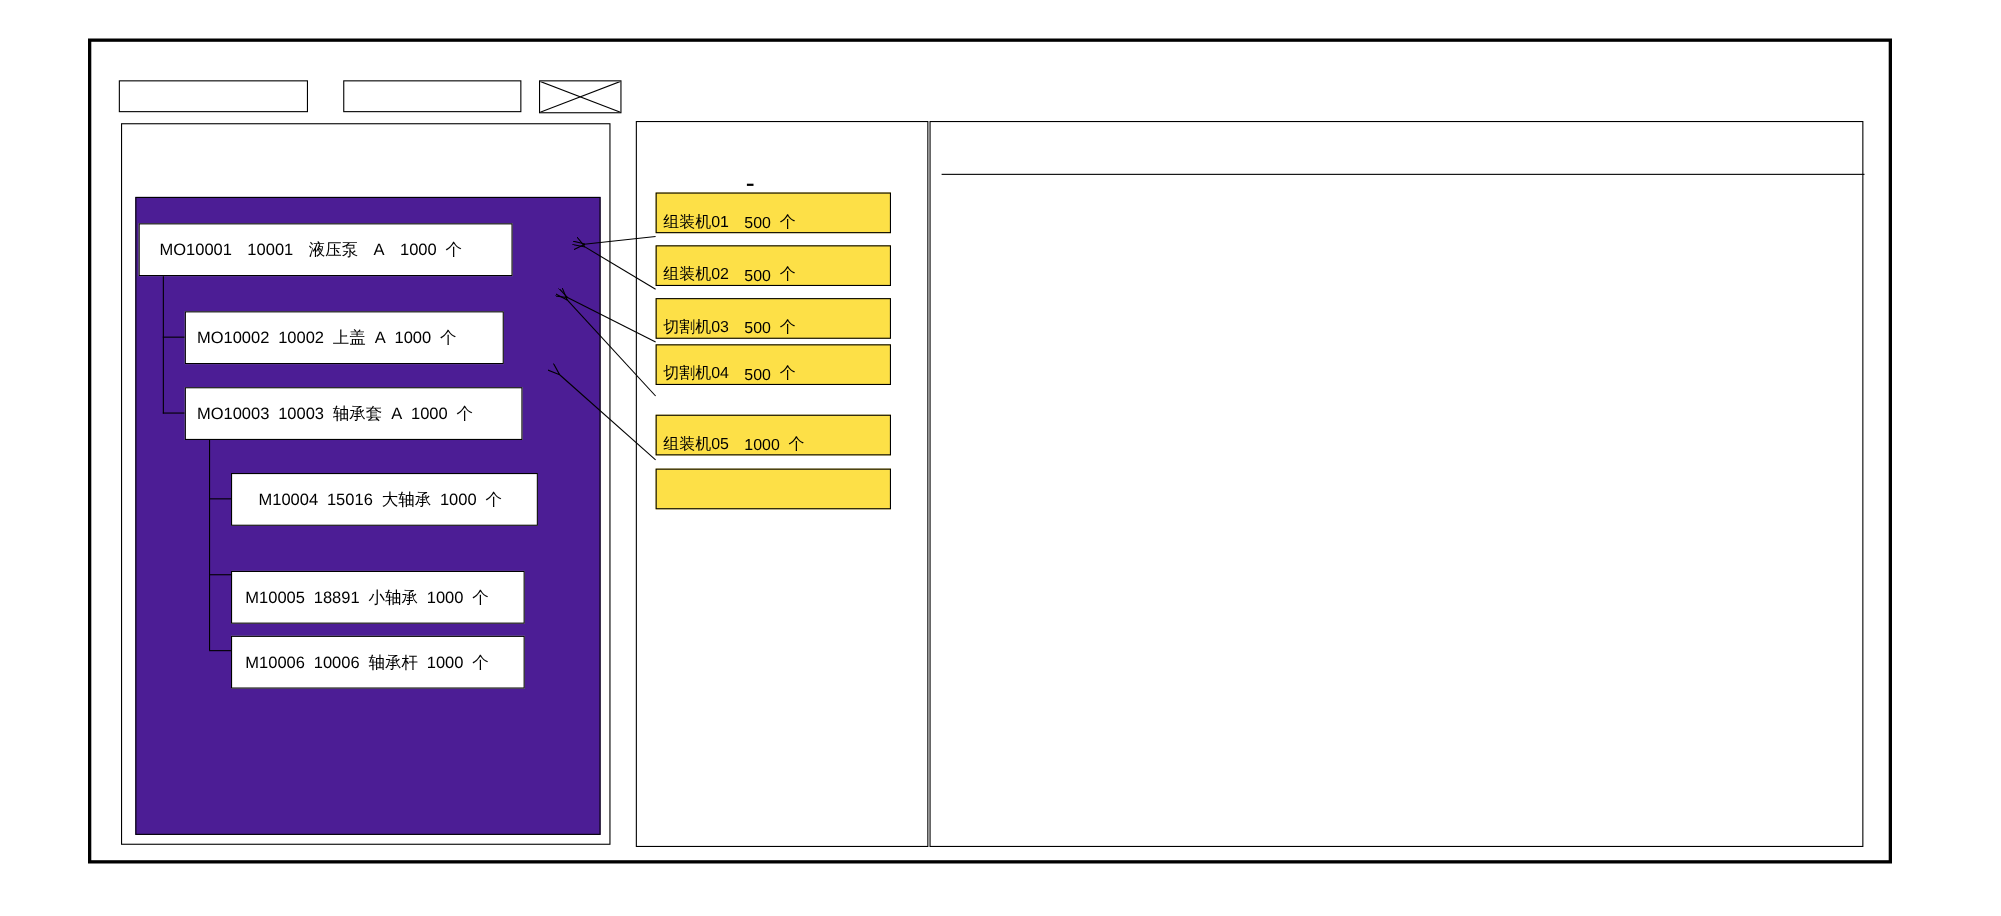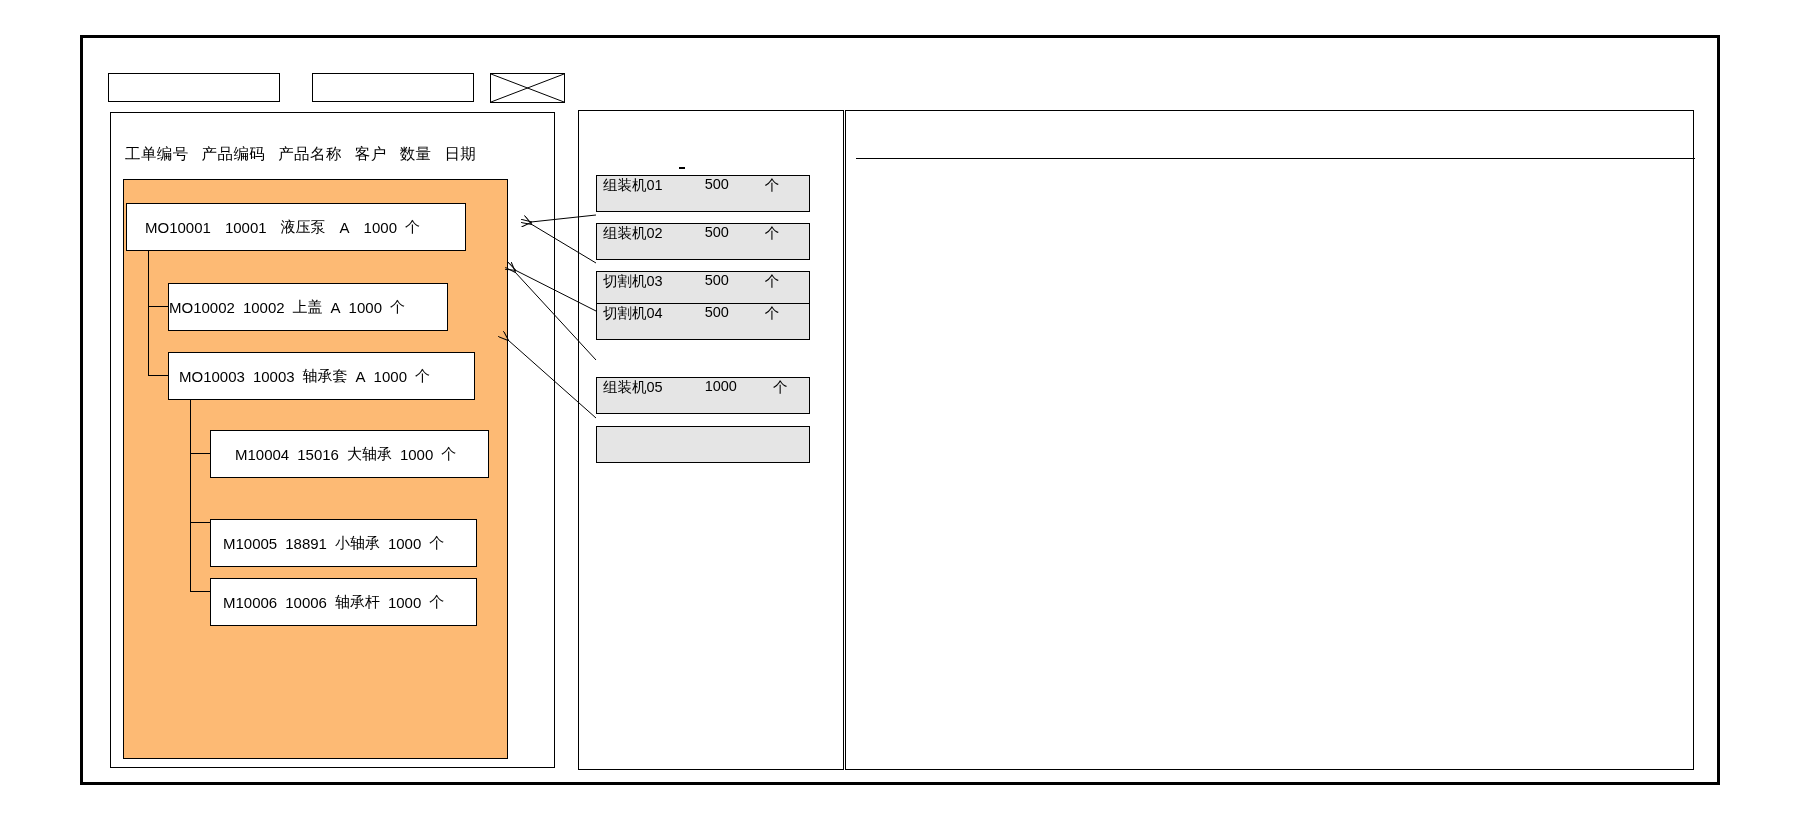--- a/index.html
+++ b/index.html
@@ -27,37 +27,37 @@
   #toolbar-image-placeholder svg{display:block;width:100%;height:100%;}
 
   
   #left-panel{left:110px;top:112px;width:445px;height:656px;border:1px solid #000;background:#fff;}
   #order-columns{
     left:0px;top:28px;width:445px;height:26px;
     display:flex;align-items:center;padding-left:14px;
     font-size:15.5px;letter-spacing:0.4px;white-space:nowrap;
   }
   #order-columns .col{margin-right:13px;}
-  #order-list-box{left:12px;top:66px;width:385px;height:580px;border:1px solid #000;background:#fdba74;}
+  #order-list-box{left:12px;top:66px;width:423px;height:580px;border:1px solid #000;background:#4c1d95;}
 
   
   .tree-row{position:absolute;height:46px;border:1px solid #000;background:#fff;
             display:flex;align-items:center;font-size:15px;white-space:nowrap;}
   .tree-row .cell{margin-right:8px;}
   .tree-row .cell.wide{margin-right:14px;}
 
   
   .vline{position:absolute;width:1px;background:#000;}
   .hline{position:absolute;height:1px;background:#000;}
 
   
   #middle-panel{left:578px;top:110px;width:266px;height:660px;border:1px solid #000;background:#fff;}
   #middle-panel-dot{left:100px;top:56px;width:6px;height:2px;background:#000;position:absolute;}
-  .machine-row{position:absolute;left:17px;width:206px;height:35px;border:1px solid #000;background:#e5e5e5;
-               display:flex;align-items:flex-start;padding-left:6px;font-size:14.5px;white-space:nowrap;gap:28px;}
+  .machine-row{position:absolute;left:17px;width:206px;height:35px;border:1px solid #000;background:#fde047;
+               display:flex;align-items:flex-end;padding-left:6px;font-size:14.5px;white-space:nowrap;}
   .machine-row .m-name{margin-right:14px;}
   .machine-row .m-qty{margin-right:8px;}
 
   
   #right-panel{left:845px;top:110px;width:849px;height:660px;border:1px solid #000;background:#fff;}
   #right-panel-header{position:absolute;left:10px;top:0px;width:839px;height:47px;border-bottom:1px solid #000;}
 
   
   #connector-overlay{left:0;top:0;width:1819px;height:833px;pointer-events:none;}
 </style>
@@ -72,28 +72,20 @@
   <div id="toolbar-image-placeholder">
     <svg viewBox="0 0 73 28" preserveAspectRatio="none">
       <line x1="0" y1="0" x2="73" y2="28" stroke="#000" stroke-width="1"></line>
       <line x1="73" y1="0" x2="0" y2="28" stroke="#000" stroke-width="1"></line>
     </svg>
   </div>
 </div>
 
 <div class="abs" id="left-panel">
 
-  <div class="abs" id="order-columns">
-    <span class="col">工单编号</span>
-    <span class="col">产品编码</span>
-    <span class="col">产品名称</span>
-    <span class="col">客户</span>
-    <span class="col">数量</span>
-    <span class="col">日期</span>
-  </div>
 
   <div class="abs" id="order-list-box">
 
     <div class="vline" style="left:24px;top:69px;height:127px;"></div>
     <div class="hline" style="left:24px;top:126px;width:20px;"></div>
     <div class="hline" style="left:24px;top:195px;width:20px;"></div>
 
     <div class="vline" style="left:66px;top:218px;height:193px;"></div>
     <div class="hline" style="left:66px;top:273px;width:20px;"></div>
     <div class="hline" style="left:66px;top:342px;width:20px;"></div>
@@ -101,21 +93,21 @@
 
     <div class="tree-row" style="left:2px;top:23px;width:320px;padding-left:18px;">
       <span class="cell wide">MO10001</span>
       <span class="cell wide">10001</span>
       <span class="cell wide">液压泵</span>
       <span class="cell wide">A</span>
       <span class="cell">1000</span>
       <span class="cell">个</span>
     </div>
 
-    <div class="tree-row" style="left:44px;top:103px;width:278px;">
+    <div class="tree-row" style="left:44px;top:103px;width:278px;padding-left:10px;">
       <span class="cell">MO10002</span>
       <span class="cell">10002</span>
       <span class="cell">上盖</span>
       <span class="cell">A</span>
       <span class="cell">1000</span>
       <span class="cell">个</span>
     </div>
 
     <div class="tree-row" style="left:44px;top:172px;width:295px;padding-left:10px;">
       <span class="cell">MO10003</span>
@@ -167,21 +159,21 @@
     <span class="m-qty">500</span>
     <span>个</span>
   </div>
 
   <div class="machine-row" style="top:160px;">
     <span class="m-name">切割机03</span>
     <span class="m-qty">500</span>
     <span>个</span>
   </div>
 
-  <div class="machine-row" style="top:192px;">
+  <div class="machine-row" style="top:202px;">
     <span class="m-name">切割机04</span>
     <span class="m-qty">500</span>
     <span>个</span>
   </div>
 
   <div class="machine-row" style="top:266px;">
     <span class="m-name">组装机05</span>
     <span class="m-qty">1000</span>
     <span>个</span>
   </div>

